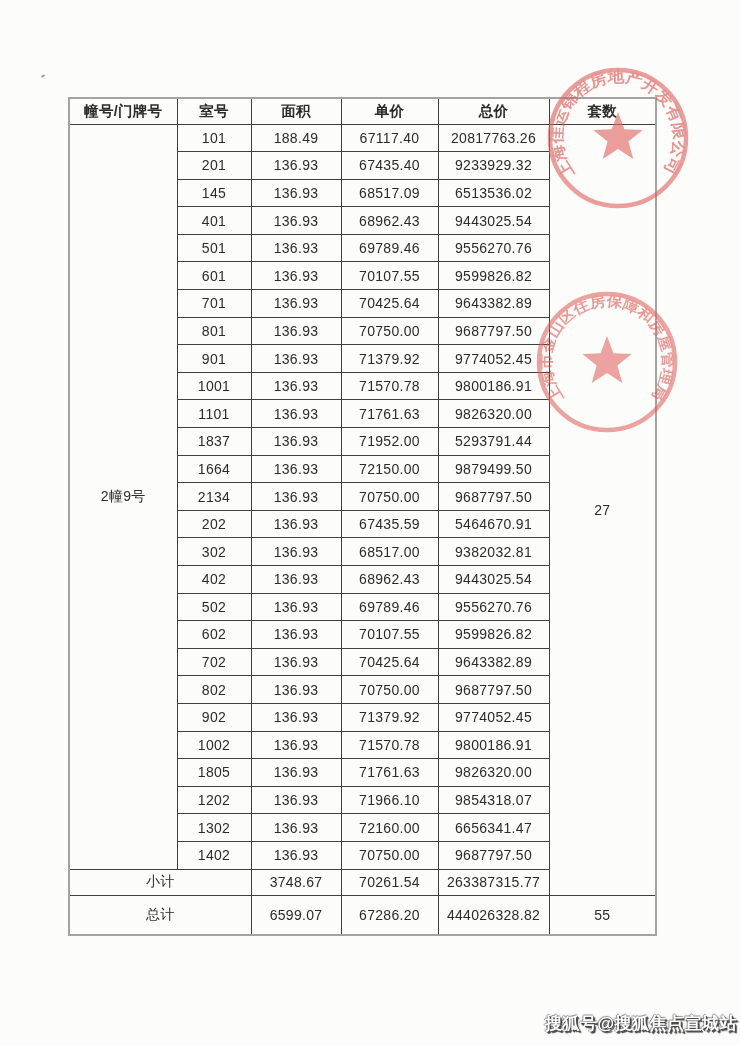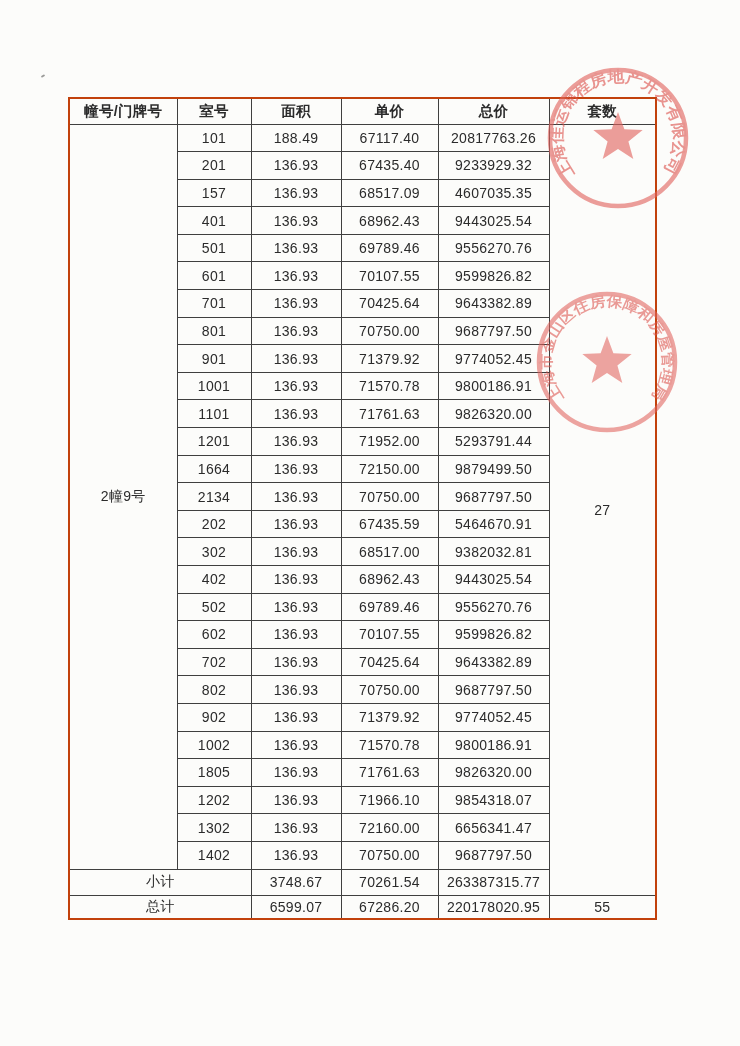--- a/index.html
+++ b/index.html
@@ -14,37 +14,37 @@
   
   .speck{position:absolute;left:41px;top:75px;width:4px;height:2px;background:#9a9a98;border-radius:1px;transform:rotate(-30deg);}
 
   
   table.price{
     position:absolute;left:68px;top:97px;
     border-collapse:collapse;
     table-layout:fixed;
     background:transparent;
   }
-  table.price{border:2px solid #c2410c;}
+  table.price{border:2px solid #a3a3a3;}
   table.price th, table.price td{
     border:1px solid #3f3f3f;
     text-align:center;
     vertical-align:middle;
     padding:0 2px;
     font-size:14px;
     letter-spacing:0.3px;
     color:#2b2b2b;
     overflow:hidden;
     white-space:nowrap;
   }
   table.price thead tr{height:26px;}
   table.price thead th{font-size:14.5px;font-weight:600;}
   table.price tr.data-row{height:27.6px;}
   table.price tr.subtotal-row{height:26px;}
-  table.price tr.total-row{height:24px;}
+  table.price tr.total-row{height:40px;}
   td.building-cell{font-size:14.5px;}
   td.count-cell{font-size:14.5px;}
   td.sum-label{font-size:14.5px;}
 
   
   svg.stamp{position:absolute;pointer-events:none;}
   #stamp-company{left:543px;top:63px;opacity:0.62;}
   #stamp-authority{left:532px;top:287px;opacity:0.58;}
   svg.stamp .ring{fill:none;stroke:#e2645e;stroke-width:4.5;}
   svg.stamp .star{fill:#e2645e;}
@@ -97,24 +97,24 @@
           <td>20817763.26</td>
           <td rowspan="28" class="count-cell">27</td>
         </tr>
         <tr class="data-row">
           <td>201</td>
           <td>136.93</td>
           <td>67435.40</td>
           <td>9233929.32</td>
         </tr>
         <tr class="data-row">
-          <td>157</td>
+          <td>145</td>
           <td>136.93</td>
           <td>68517.09</td>
-          <td>4607035.35</td>
+          <td>6513536.02</td>
         </tr>
         <tr class="data-row">
           <td>401</td>
           <td>136.93</td>
           <td>68962.43</td>
           <td>9443025.54</td>
         </tr>
         <tr class="data-row">
           <td>501</td>
           <td>136.93</td>
@@ -151,21 +151,21 @@
           <td>71570.78</td>
           <td>9800186.91</td>
         </tr>
         <tr class="data-row">
           <td>1101</td>
           <td>136.93</td>
           <td>71761.63</td>
           <td>9826320.00</td>
         </tr>
         <tr class="data-row">
-          <td>1201</td>
+          <td>1837</td>
           <td>136.93</td>
           <td>71952.00</td>
           <td>5293791.44</td>
         </tr>
         <tr class="data-row">
           <td>1664</td>
           <td>136.93</td>
           <td>72150.00</td>
           <td>9879499.50</td>
         </tr>
@@ -256,21 +256,21 @@
         <tr class="subtotal-row" id="subtotal-row">
         <td colspan="2" class="sum-label">小计</td>
         <td>3748.67</td>
         <td>70261.54</td>
         <td>263387315.77</td>
       </tr>
       <tr class="total-row">
         <td colspan="2" class="sum-label">总计</td>
         <td>6599.07</td>
         <td>67286.20</td>
-        <td>220178020.95</td>
+        <td>444026328.82</td>
         <td class="count-cell">55</td>
       </tr>
     </tbody>
   </table>
 
   <svg class="stamp" id="stamp-company" width="150" height="150" viewBox="0 0 150 150">
     <defs>
       <path id="arc-company" d="M 32.1 111.0 A 56 56 0 1 1 117.9 111.0" fill="none"></path>
     </defs>
     <circle class="ring" cx="75" cy="75" r="68"></circle>
@@ -284,14 +284,15 @@
     <defs>
       <path id="arc-authority" d="M 32.1 111.0 A 56 56 0 1 1 117.9 111.0" fill="none"></path>
     </defs>
     <circle class="ring" cx="75" cy="75" r="68"></circle>
     <polygon class="star" points="75,49 81.4,66.2 99.7,67 85.4,78.4 90.3,96 75,85.9 59.7,96 64.6,78.4 50.3,67 68.6,66.2"></polygon>
     <text font-size="14.5">
       <textPath href="#arc-authority" startOffset="0" textLength="252" lengthAdjust="spacingAndGlyphs">上海市金山区住房保障和房屋管理局</textPath>
     </text>
   </svg>
 
+  <div class="watermark">搜狐号@搜狐焦点宣城站</div>
 
 </div>
 
 </body></html>

